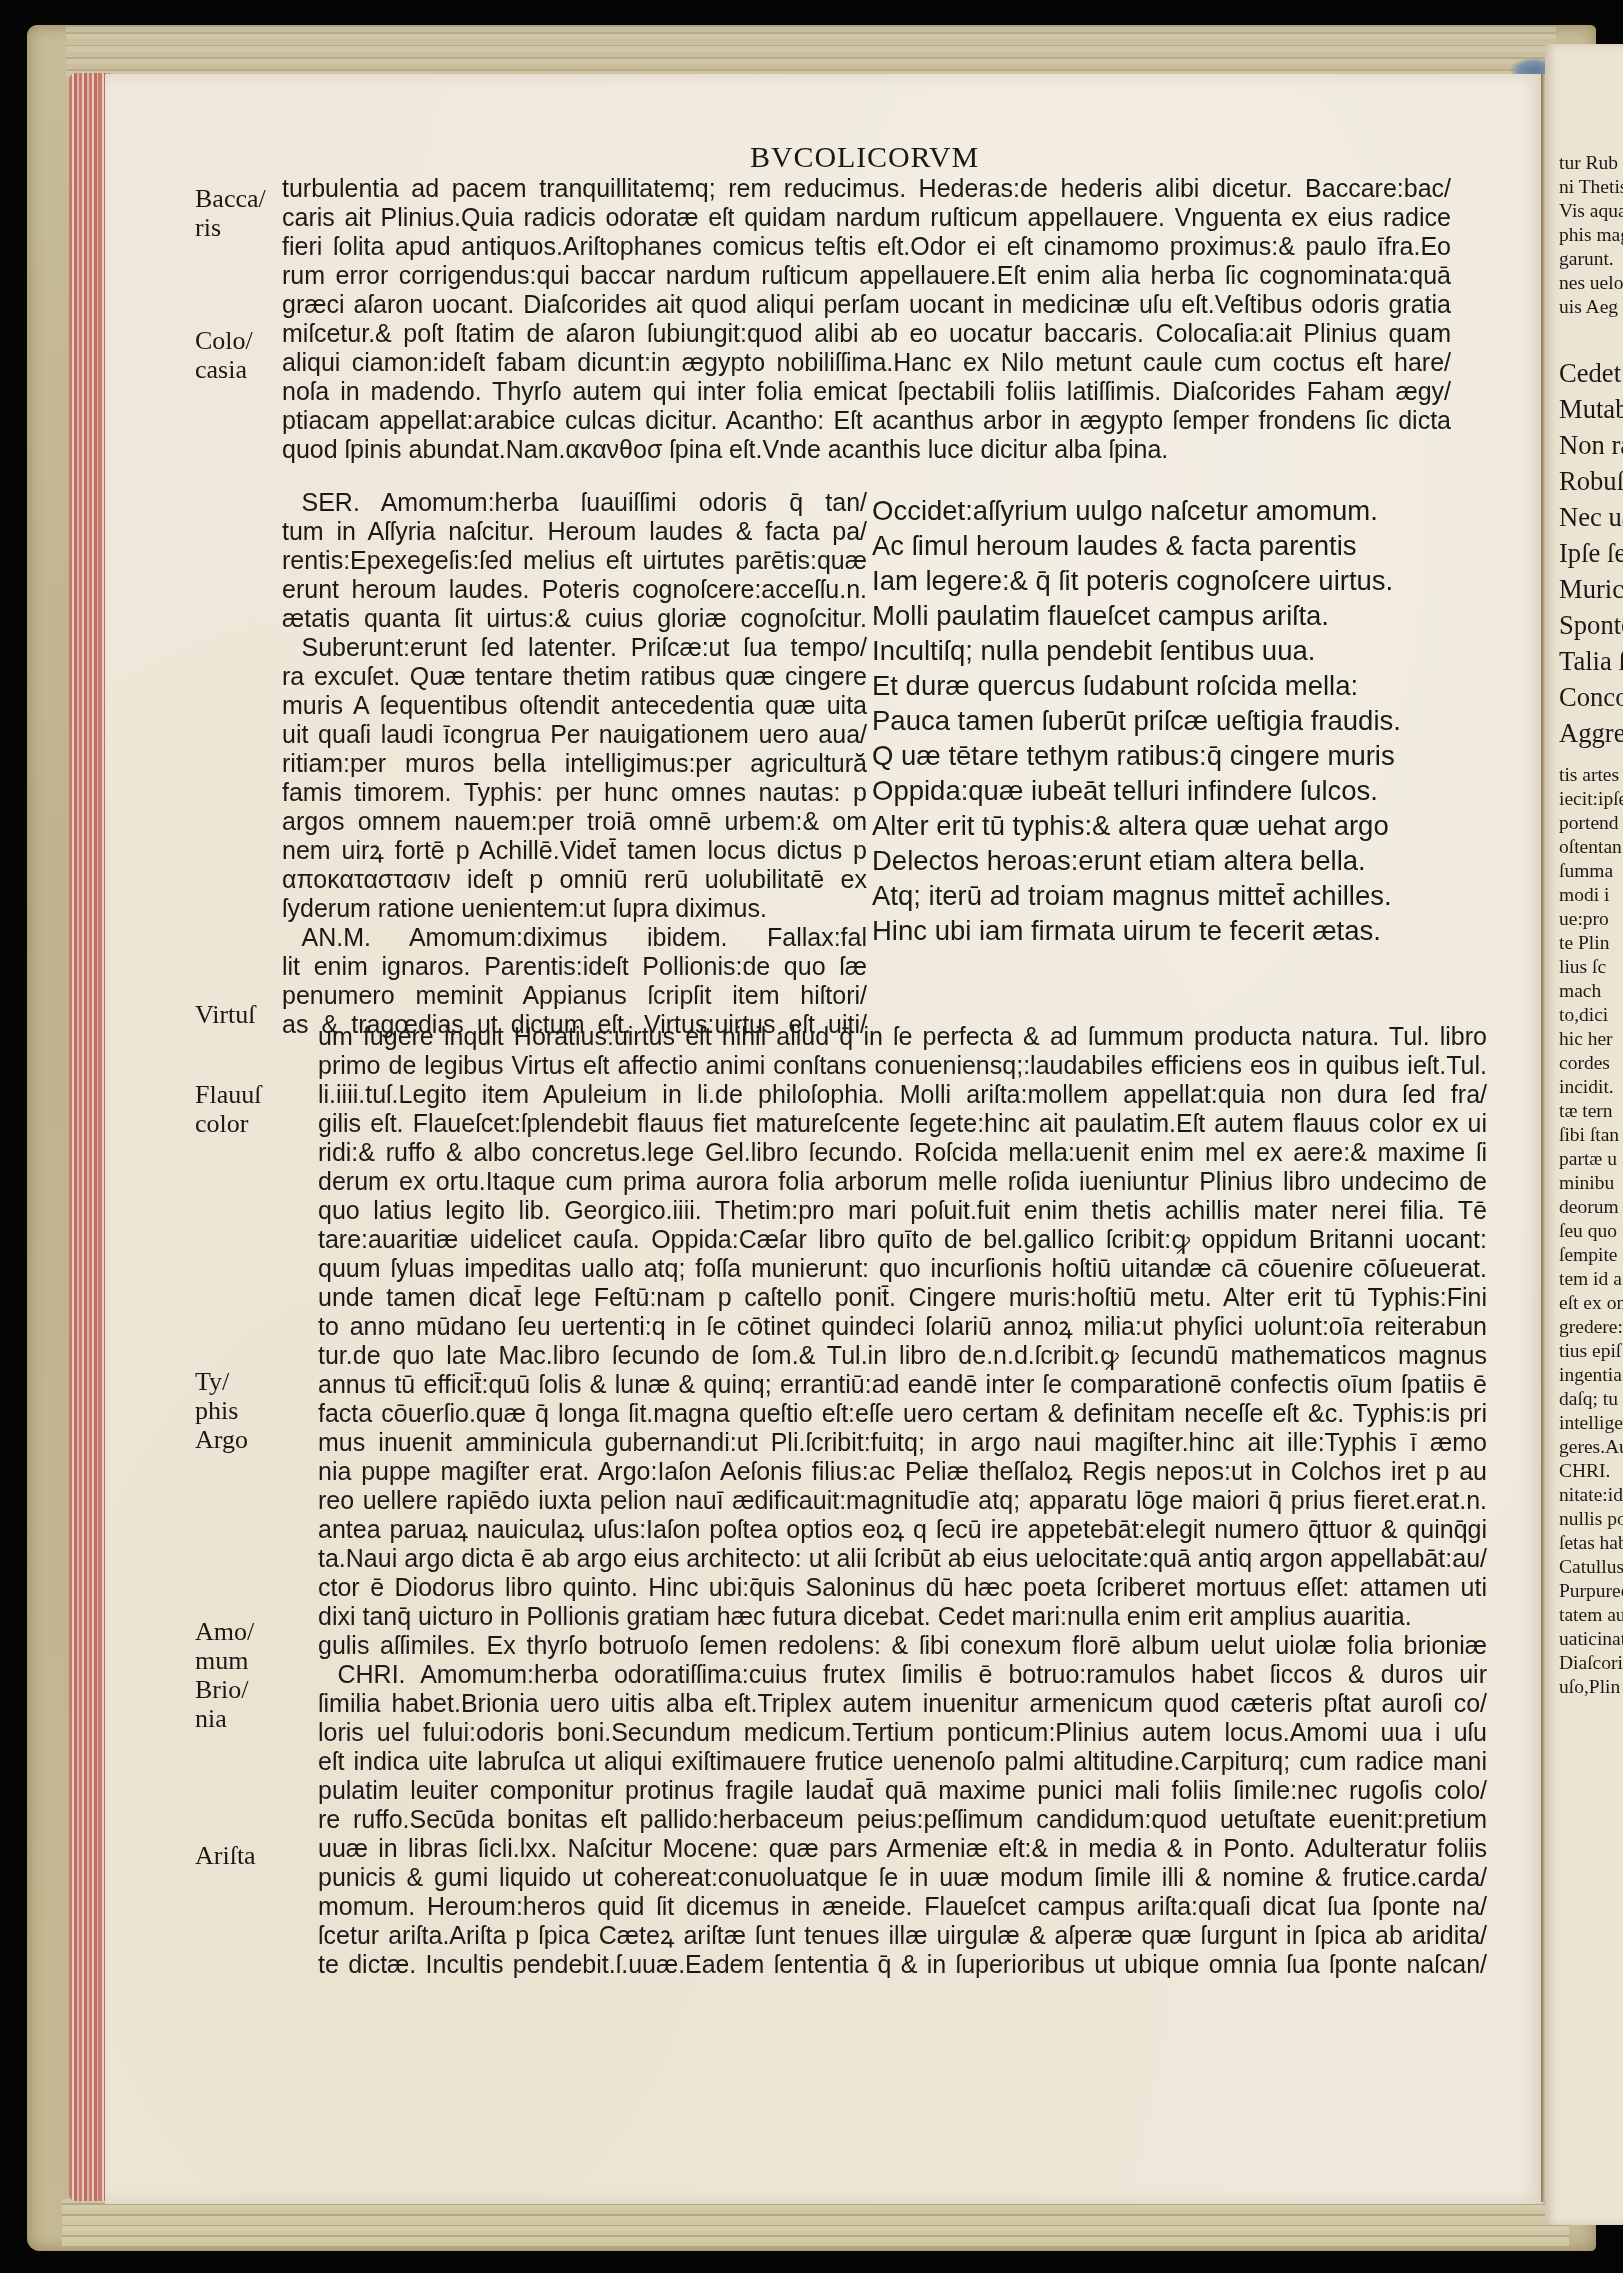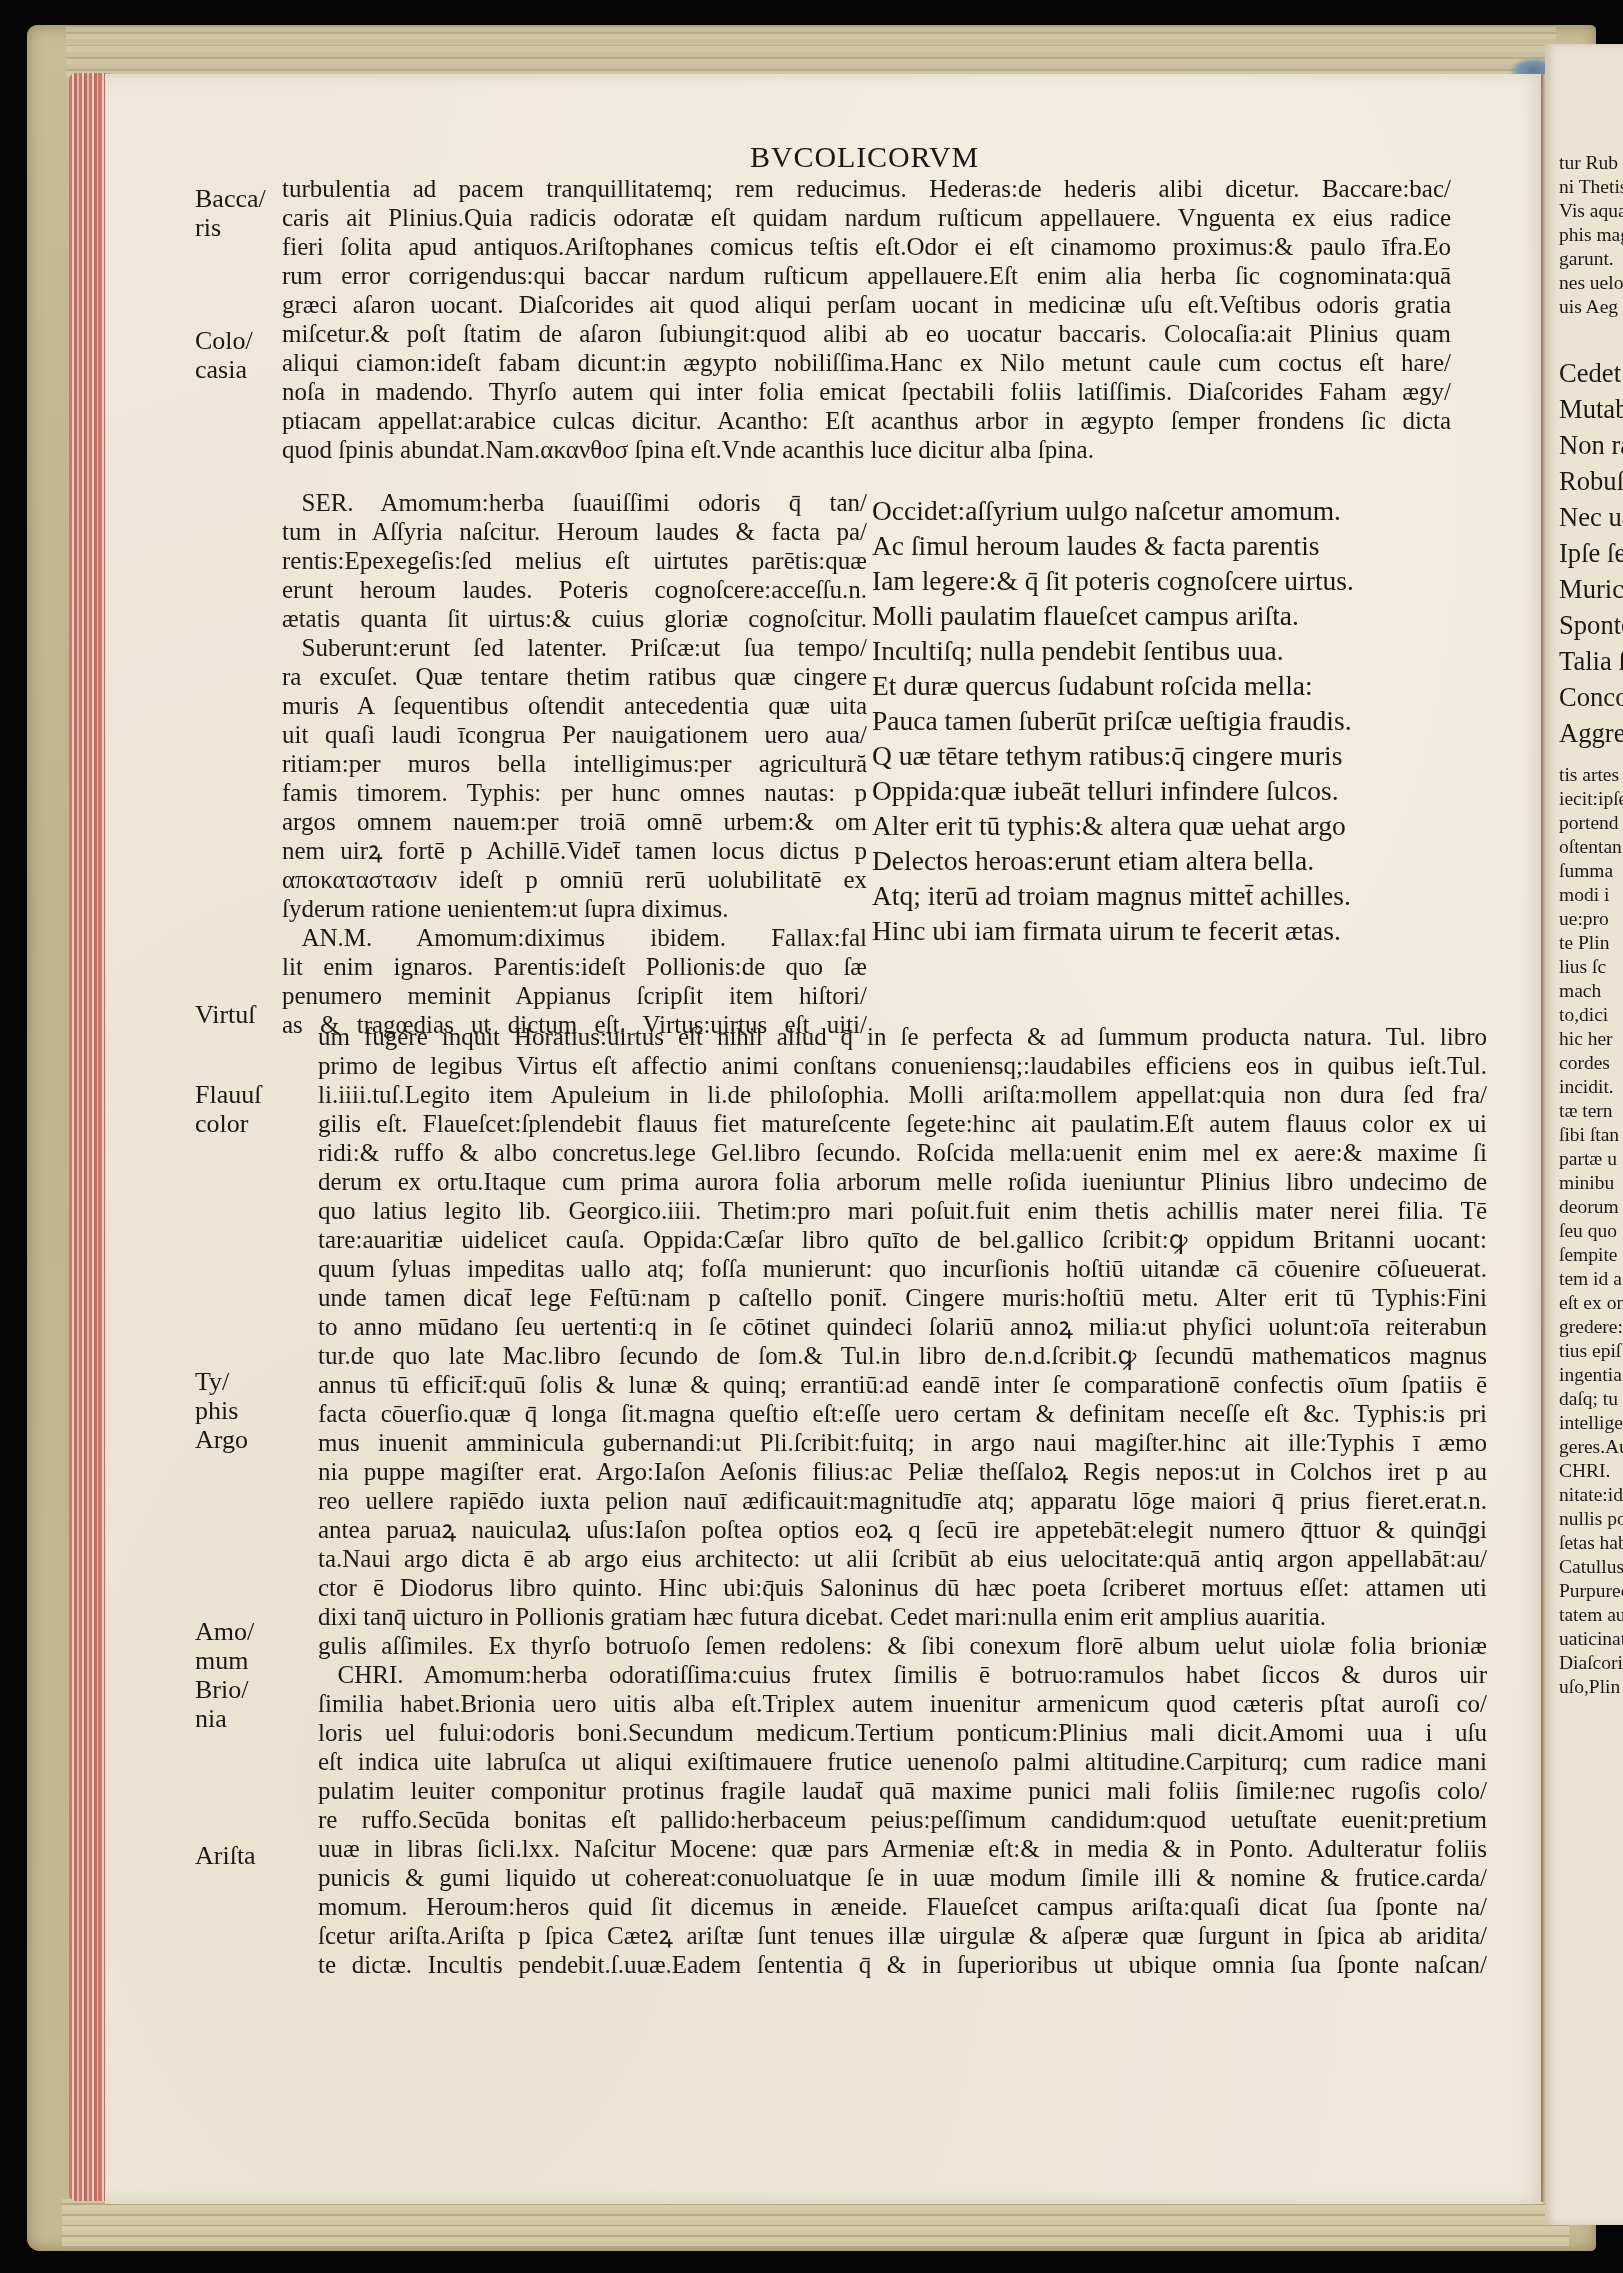--- a/index.html
+++ b/index.html
@@ -46,21 +46,21 @@
   }
   .thread {
     position:absolute; left:1509px; top:57px; width:50px; height:26.6px;
     background:radial-gradient(ellipse,#5d7a9a 0%,#7d93a8 45%,transparent 70%);
   }
   .running-head {
     position:absolute; left:750px; top:140px; font-size:30px; letter-spacing:0.9px;
     color:#1a1714; font-family:"Liberation Serif", serif;
   }
   .text {
-    color:#1b1816; font-family:Liberation Serif, serif;
+    color:#1b1816; font-family:Liberation Sans, sans-serif;
   }
   .margin-note {
     position:absolute; left:195px; font-size:26px; line-height:29px; color:#1b1816;
     font-family:"Liberation Serif", serif; white-space:pre;
   }
   .block-full {
     position:absolute; left:282px; width:1169px;
   }
   .line {
     font-size:25px; height:29px; line-height:29px; white-space:nowrap;
@@ -178,21 +178,21 @@
     <div class="line">mus inuenit amminicula gubernandi:ut Pli.ſcribit:fuitq; in argo naui magiſter.hinc ait ille:Typhis ī æmo</div>
     <div class="line">nia puppe magiſter erat.  Argo:Iaſon Aeſonis filius:ac Peliæ theſſaloꝝ Regis nepos:ut in Colchos iret p au</div>
     <div class="line">reo uellere rapiēdo iuxta pelion nauī ædificauit:magnitudīe atq; apparatu lōge maiori q̄ prius fieret.erat.n.</div>
     <div class="line">antea paruaꝝ nauiculaꝝ uſus:Iaſon poſtea optios eoꝝ q ſecū ire appetebāt:elegit numero q̄ttuor &amp; quinq̄gi</div>
     <div class="line">ta.Naui argo dicta ē ab argo eius architecto: ut alii ſcribūt ab eius uelocitate:quā antiq argon appellabāt:au/</div>
     <div class="line">ctor ē Diodorus libro quinto.  Hinc ubi:q̄uis Saloninus dū hæc poeta ſcriberet mortuus eſſet: attamen uti</div>
     <div class="line last">dixi tanq̄ uicturo in Pollionis gratiam hæc futura dicebat.  Cedet mari:nulla enim erit amplius auaritia.</div>
     <div class="line">gulis aſſimiles. Ex thyrſo botruoſo ſemen redolens: &amp; ſibi conexum florē album uelut uiolæ folia brioniæ</div>
     <div class="line indent">CHRI.   Amomum:herba odoratiſſima:cuius frutex ſimilis ē botruo:ramulos habet ſiccos &amp; duros uir</div>
     <div class="line">ſimilia habet.Brionia uero uitis alba eſt.Triplex autem inuenitur armenicum  quod cæteris pſtat auroſi co/</div>
-    <div class="line">loris uel fului:odoris boni.Secundum medicum.Tertium ponticum:Plinius mali dicit.Amomi uua i uſu</div>
+    <div class="line">loris uel fului:odoris boni.Secundum medicum.Tertium ponticum:Plinius autem locus.Amomi uua i uſu</div>
     <div class="line">eſt indica uite labruſca ut aliqui exiſtimauere frutice uenenoſo palmi altitudine.Carpiturq; cum radice mani</div>
     <div class="line">pulatim leuiter componitur protinus fragile laudat̄ quā maxime punici mali foliis ſimile:nec rugoſis colo/</div>
     <div class="line">re ruffo.Secūda bonitas eſt pallido:herbaceum peius:peſſimum candidum:quod uetuſtate euenit:pretium</div>
     <div class="line">uuæ in libras ſicli.lxx. Naſcitur Mocene: quæ pars Armeniæ eſt:&amp; in media &amp; in Ponto. Adulteratur foliis</div>
     <div class="line">punicis &amp; gumi liquido ut cohereat:conuoluatque ſe in uuæ modum ſimile illi &amp; nomine &amp; frutice.carda/</div>
     <div class="line">momum.  Heroum:heros quid ſit dicemus in æneide.   Flaueſcet campus ariſta:quaſi dicat ſua ſponte na/</div>
     <div class="line">ſcetur ariſta.Ariſta p ſpica Cæteꝝ ariſtæ ſunt tenues illæ uirgulæ &amp; aſperæ quæ ſurgunt in ſpica ab aridita/</div>
     <div class="line">te dictæ.  Incultis pendebit.ſ.uuæ.Eadem ſententia q̄ &amp; in ſuperioribus ut ubique omnia ſua ſponte naſcan/</div>
   </div>
 

